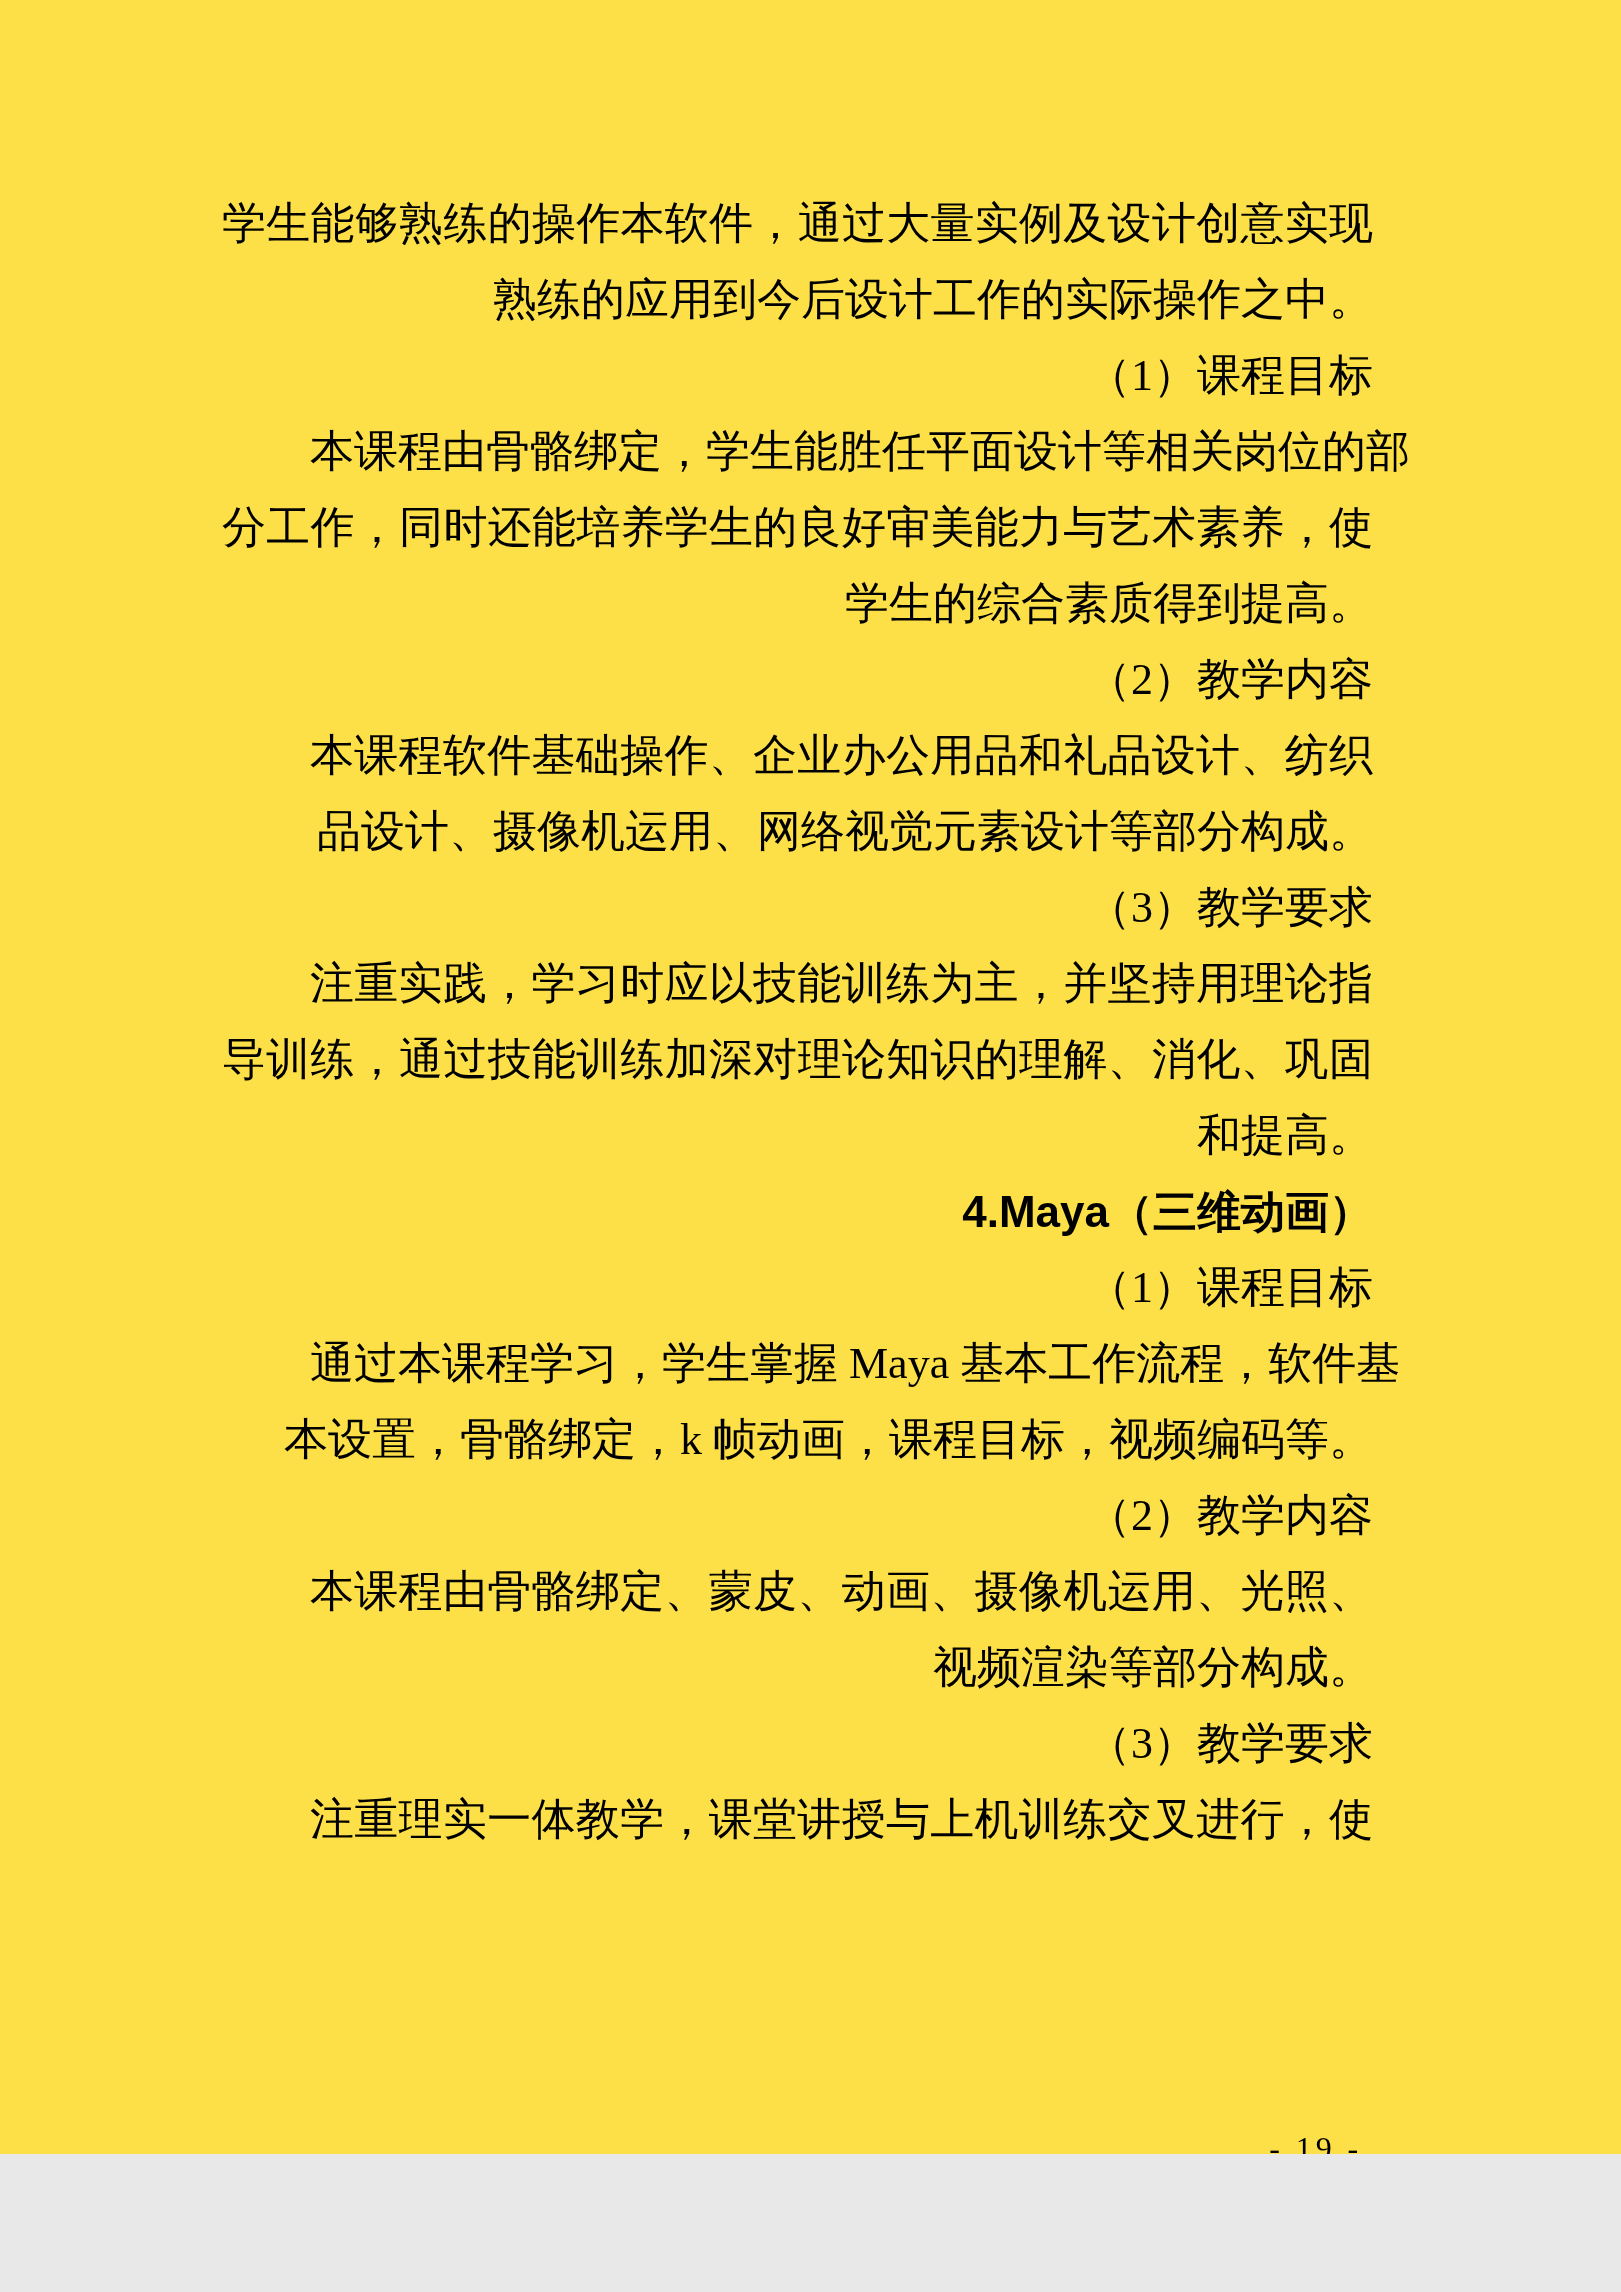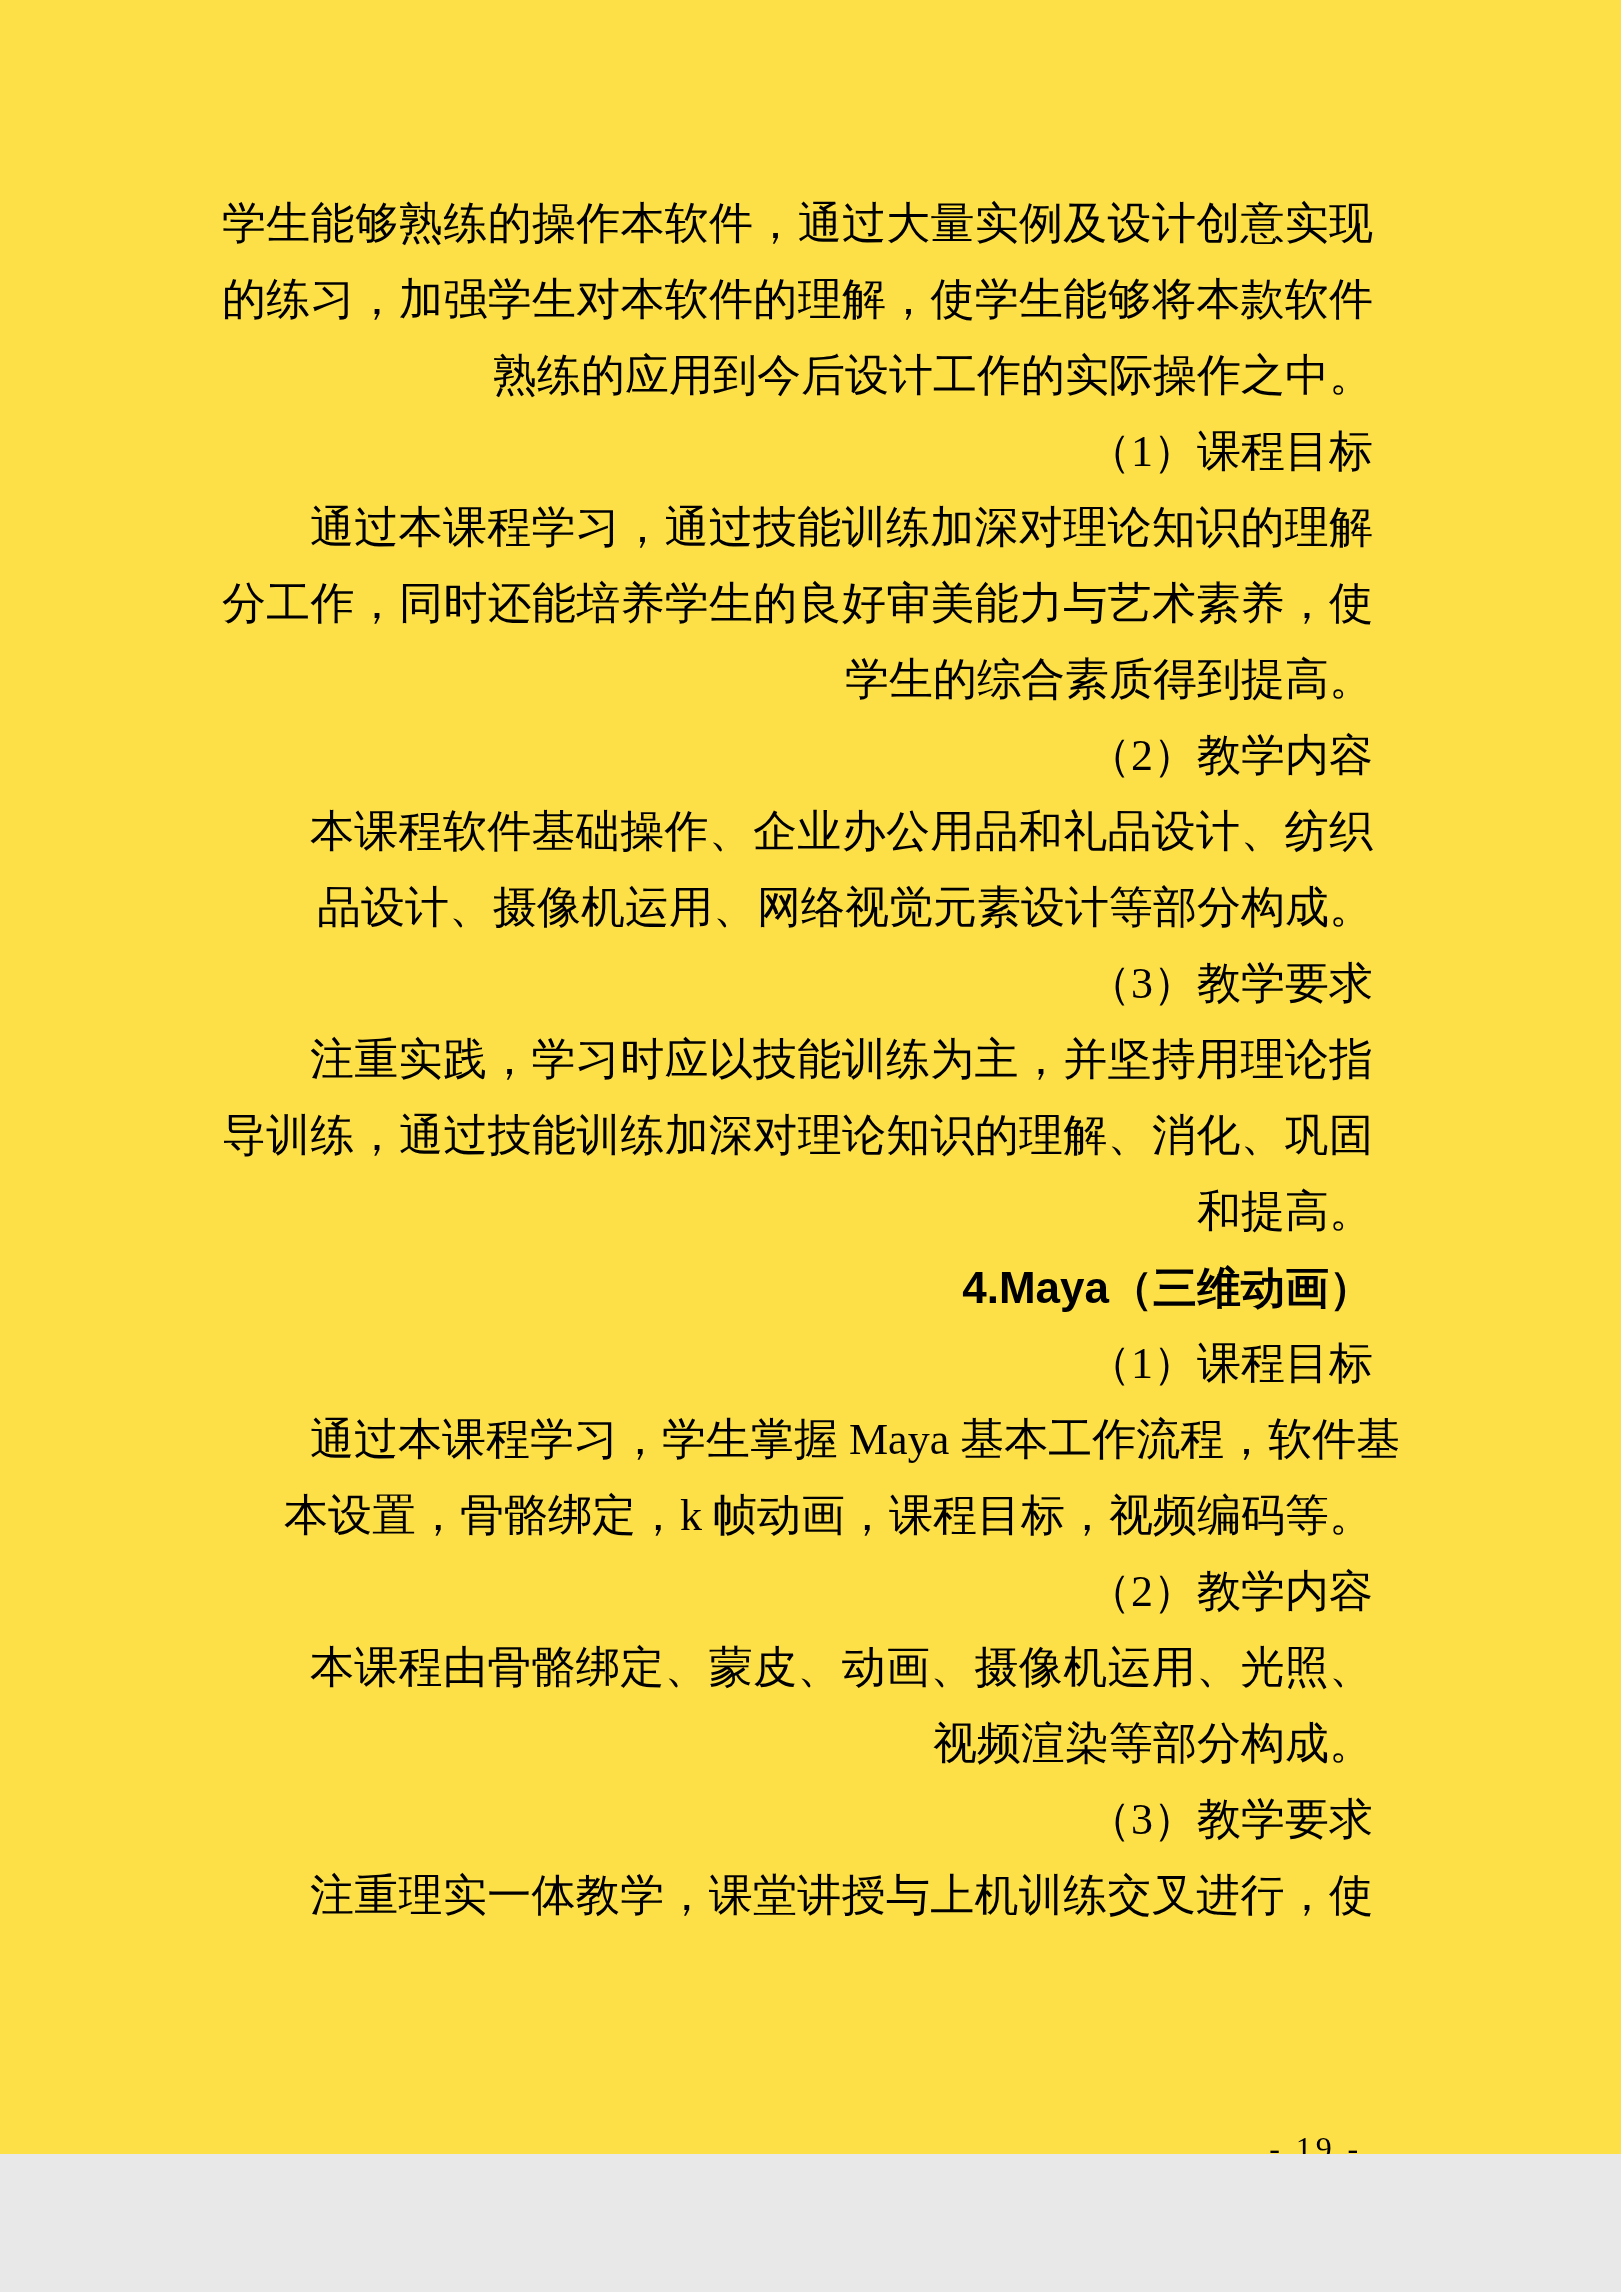--- a/index.html
+++ b/index.html
@@ -52,24 +52,23 @@
     color: #000000;
     letter-spacing: 3.9px;
   }
 </style>
 </head>
 <body>
 
 <div class="page">
   <div class="textblock">
     <div class="line justify">学生能够熟练的操作本软件，通过大量实例及设计创意实现</div>
-    <div class="line justify">的练习，加强学生对本软件的理解，使学生能够将本款软件</div>
     <div class="line">熟练的应用到今后设计工作的实际操作之中。</div>
     <div class="line indent">（1）课程目标</div>
-    <div class="line indent justify">通过本课程学习，通过技能训练加深对理论知识的理解</div>
+    <div class="line indent justify">本课程由骨骼绑定，学生能胜任平面设计等相关岗位的部</div>
     <div class="line justify">分工作，同时还能培养学生的良好审美能力与艺术素养，使</div>
     <div class="line">学生的综合素质得到提高。</div>
     <div class="line indent">（2）教学内容</div>
     <div class="line indent justify">本课程软件基础操作、企业办公用品和礼品设计、纺织</div>
     <div class="line">品设计、摄像机运用、网络视觉元素设计等部分构成。</div>
     <div class="line indent">（3）教学要求</div>
     <div class="line indent justify">注重实践，学习时应以技能训练为主，并坚持用理论指</div>
     <div class="line justify">导训练，通过技能训练加深对理论知识的理解、消化、巩固</div>
     <div class="line">和提高。</div>
     <div class="line indent heading">4.Maya（三维动画）</div>

